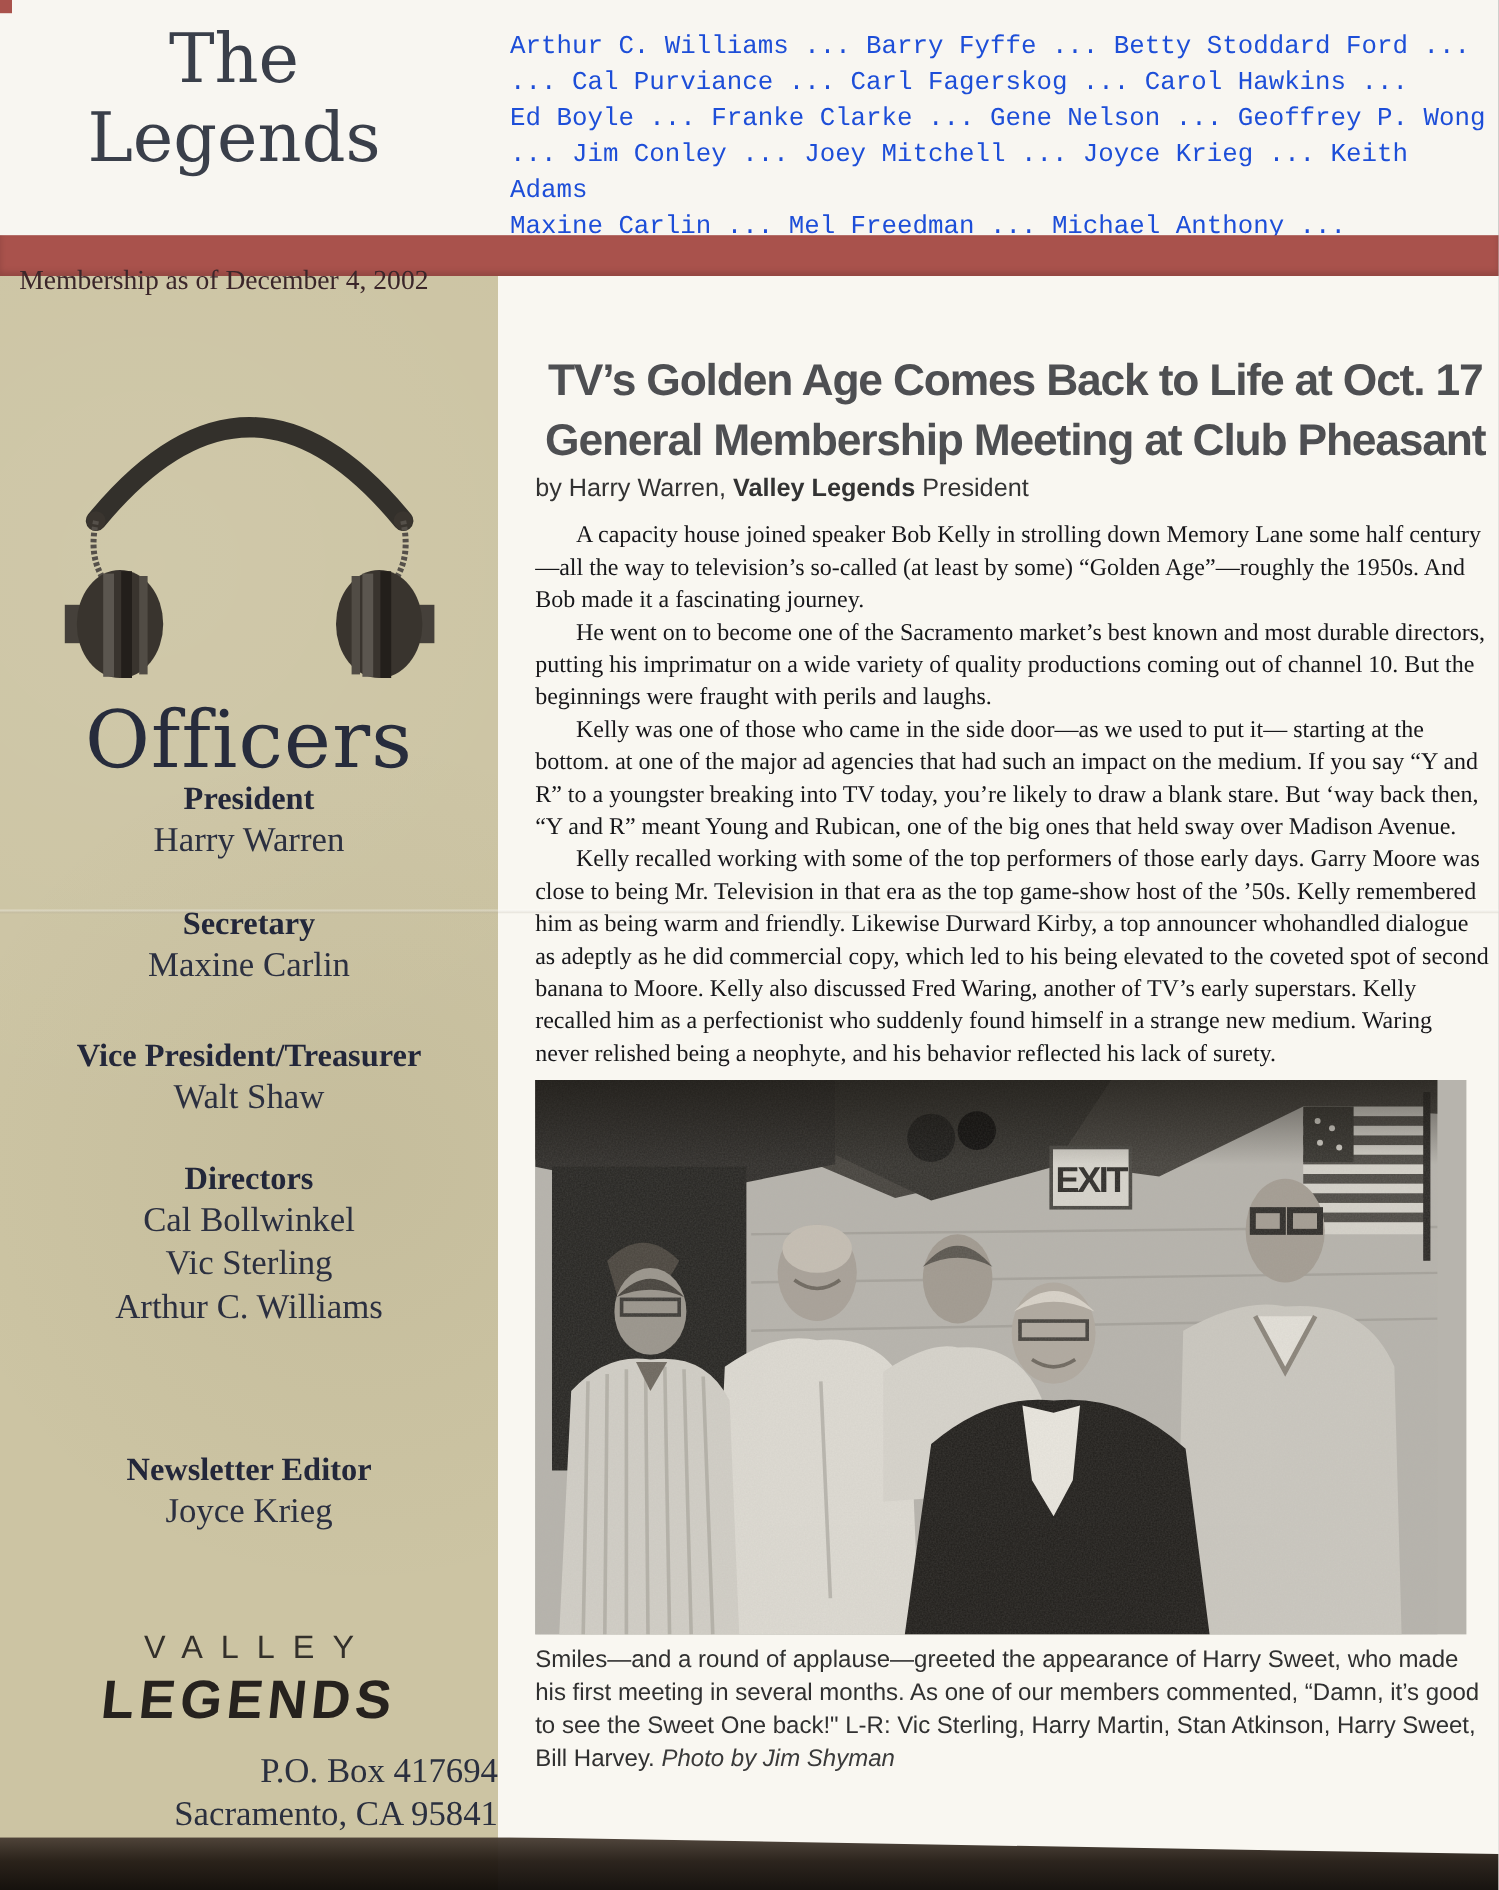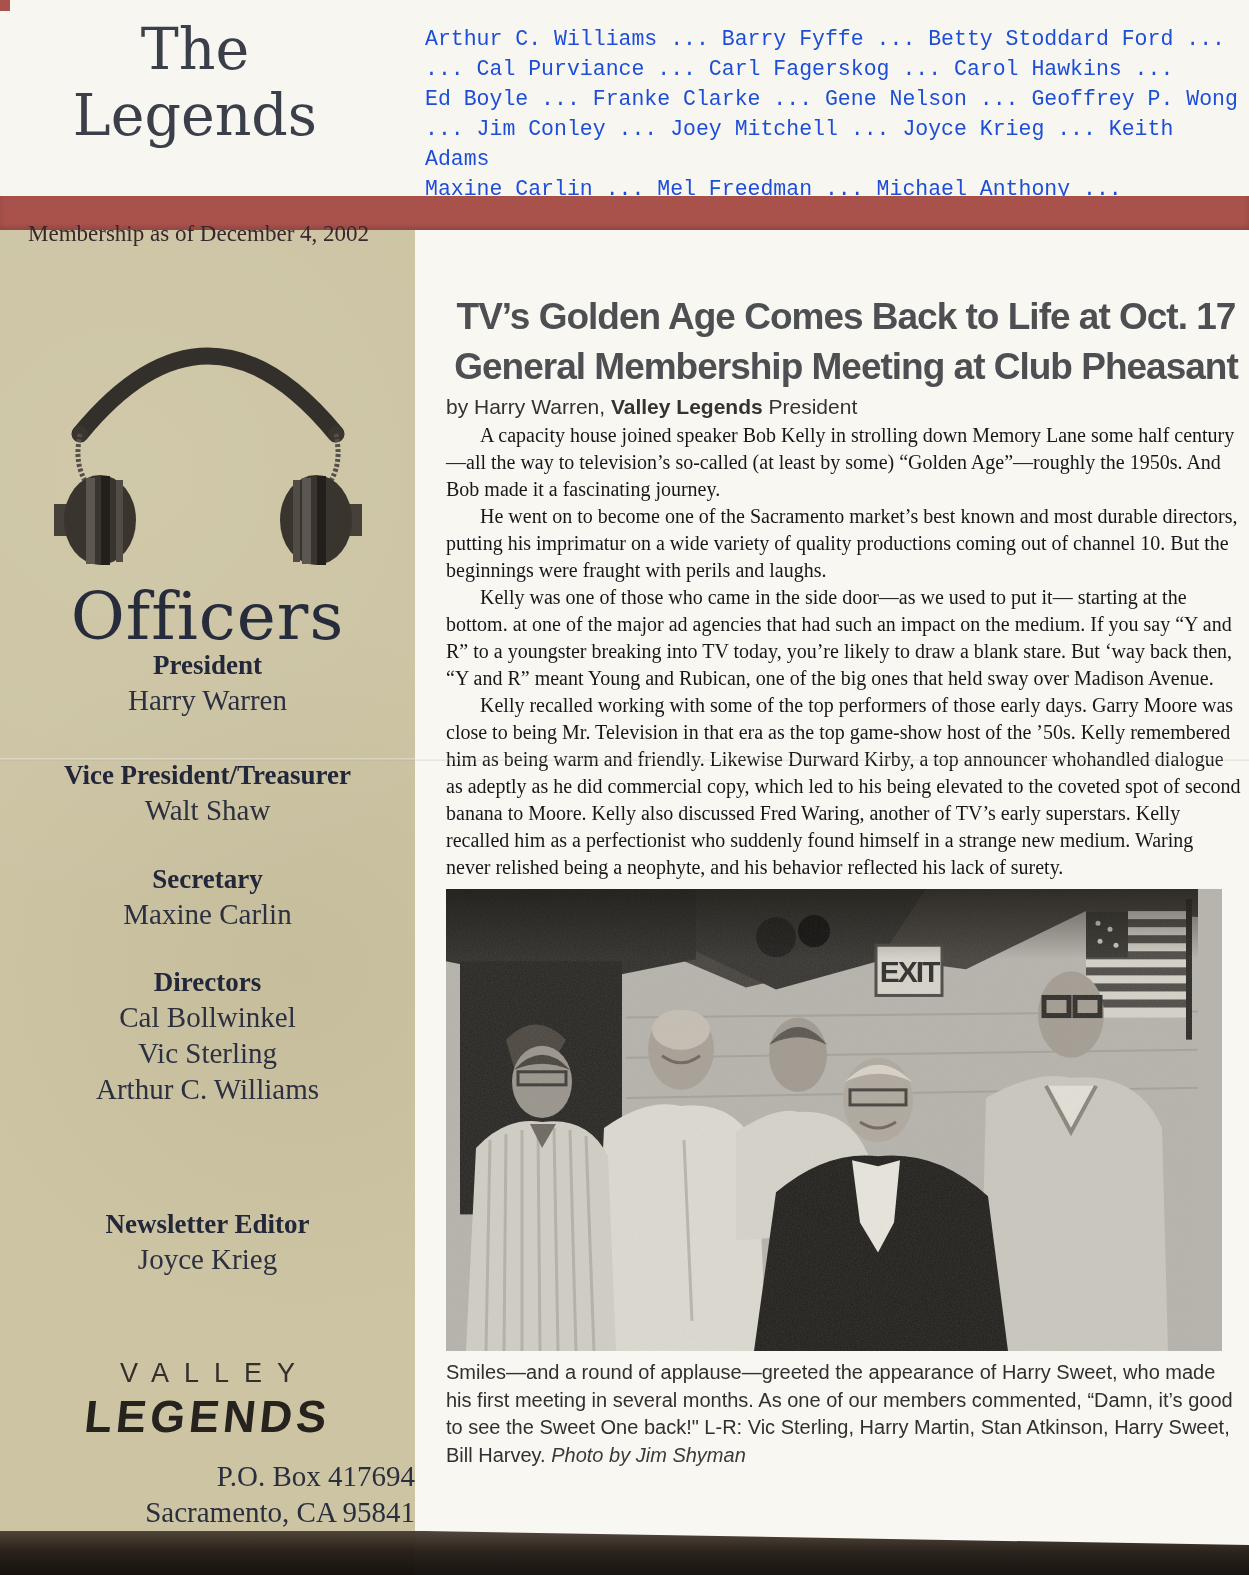--- a/index.html
+++ b/index.html
@@ -12,21 +12,21 @@
   .masthead-title{position:absolute;left:25px;top:16px;width:340px;text-align:center;
         font-family:"DejaVu Serif",serif;font-size:57px;line-height:66px;color:#3a3f4a;}
   .member-roll{position:absolute;left:425px;top:24px;width:815px;
         font-family:"Liberation Mono",monospace;font-size:21.5px;line-height:30px;
         color:#1d4ed8;white-space:pre-line;letter-spacing:0;}
 
   
   .red-bar{position:absolute;left:0;top:196px;width:1249px;height:34px;background:#a9524c;
         display:flex;align-items:center;z-index:2;
         box-shadow:inset 0 -3px 5px rgba(0,0,0,0.15);}
-  .red-bar span{padding-left:28px;font-family:"Liberation Serif",serif;font-size:23px;color:#3b262a;margin-top:41px;}
+  .red-bar span{padding-left:16px;font-family:"Liberation Serif",serif;font-size:23px;color:#3b262a;margin-top:41px;}
 
   
   .sidebar{position:absolute;left:0;top:230px;width:415px;height:1345px;
         background:
           radial-gradient(circle at 30% 18%, rgba(255,255,255,0.07), transparent 42%),
           radial-gradient(circle at 72% 55%, rgba(92,80,48,0.06), transparent 45%),
           #ccc4a3;
         color:#2c3040;text-align:center;}
   .headphones-wrap{position:absolute;left:38px;top:42px;width:340px;height:300px;}
   .officers-heading{position:absolute;left:0;top:348px;width:100%;
@@ -47,21 +47,21 @@
         font-family:"Liberation Serif",serif;font-size:29px;line-height:36px;color:#2a2f3e;text-align:right;}
 
   
   .main{position:absolute;left:415px;top:230px;width:834px;height:1345px;background:#f9f7f1;
         box-sizing:border-box;padding:62px 14px 0 31px;}
   .headline{width:800px;text-align:center;font-family:"Liberation Sans",sans-serif;
         font-weight:bold;font-size:37px;line-height:50px;letter-spacing:-1px;color:#4e4f52;}
   .byline{width:800px;font-family:"Liberation Sans",sans-serif;font-size:21px;color:#333;
         margin-top:3px;}
   .byline b{font-weight:bold;}
-  .body-text{width:795px;margin-top:3px;font-family:"Liberation Serif",serif;
+  .body-text{width:795px;margin-top:14px;font-family:"Liberation Serif",serif;
         font-size:20px;line-height:27px;color:#17171a;}
   .body-text p{margin:0;text-indent:34px;}
   .photo-frame{width:776px;height:462px;margin-top:8px;background:#b7b4ad;}
   .caption{width:795px;margin-top:8px;font-family:"Liberation Sans",sans-serif;
         font-size:20px;line-height:27.5px;color:#303030;}
   .caption i{font-style:italic;color:#3a3a3a;}
 
   
   .crease{position:absolute;left:0;top:758px;width:100%;height:3px;z-index:3;
         background:linear-gradient(to bottom, rgba(255,255,255,0.40), rgba(120,108,88,0.15));}
@@ -114,27 +114,27 @@
       </svg>
     </div>
 
     <div class="officers-heading">Officers</div>
 
     <div class="roles">
       <div class="role">
         <div class="role-title">President</div>
         <div class="role-names">Harry Warren</div>
       </div>
+      <div class="role sec">
+        <div class="role-title">Secretary</div>
+        <div class="role-names">Maxine Carlin</div>
+      </div>
       <div class="role vp">
         <div class="role-title">Vice President/Treasurer</div>
         <div class="role-names">Walt Shaw</div>
-      </div>
-      <div class="role sec">
-        <div class="role-title">Secretary</div>
-        <div class="role-names">Maxine Carlin</div>
       </div>
       <div class="role dir">
         <div class="role-title">Directors</div>
         <div class="role-names">Cal Bollwinkel
 Vic Sterling
 Arthur C. Williams</div>
       </div>
       <div class="role ed">
         <div class="role-title">Newsletter Editor</div>
         <div class="role-names">Joyce Krieg</div>

